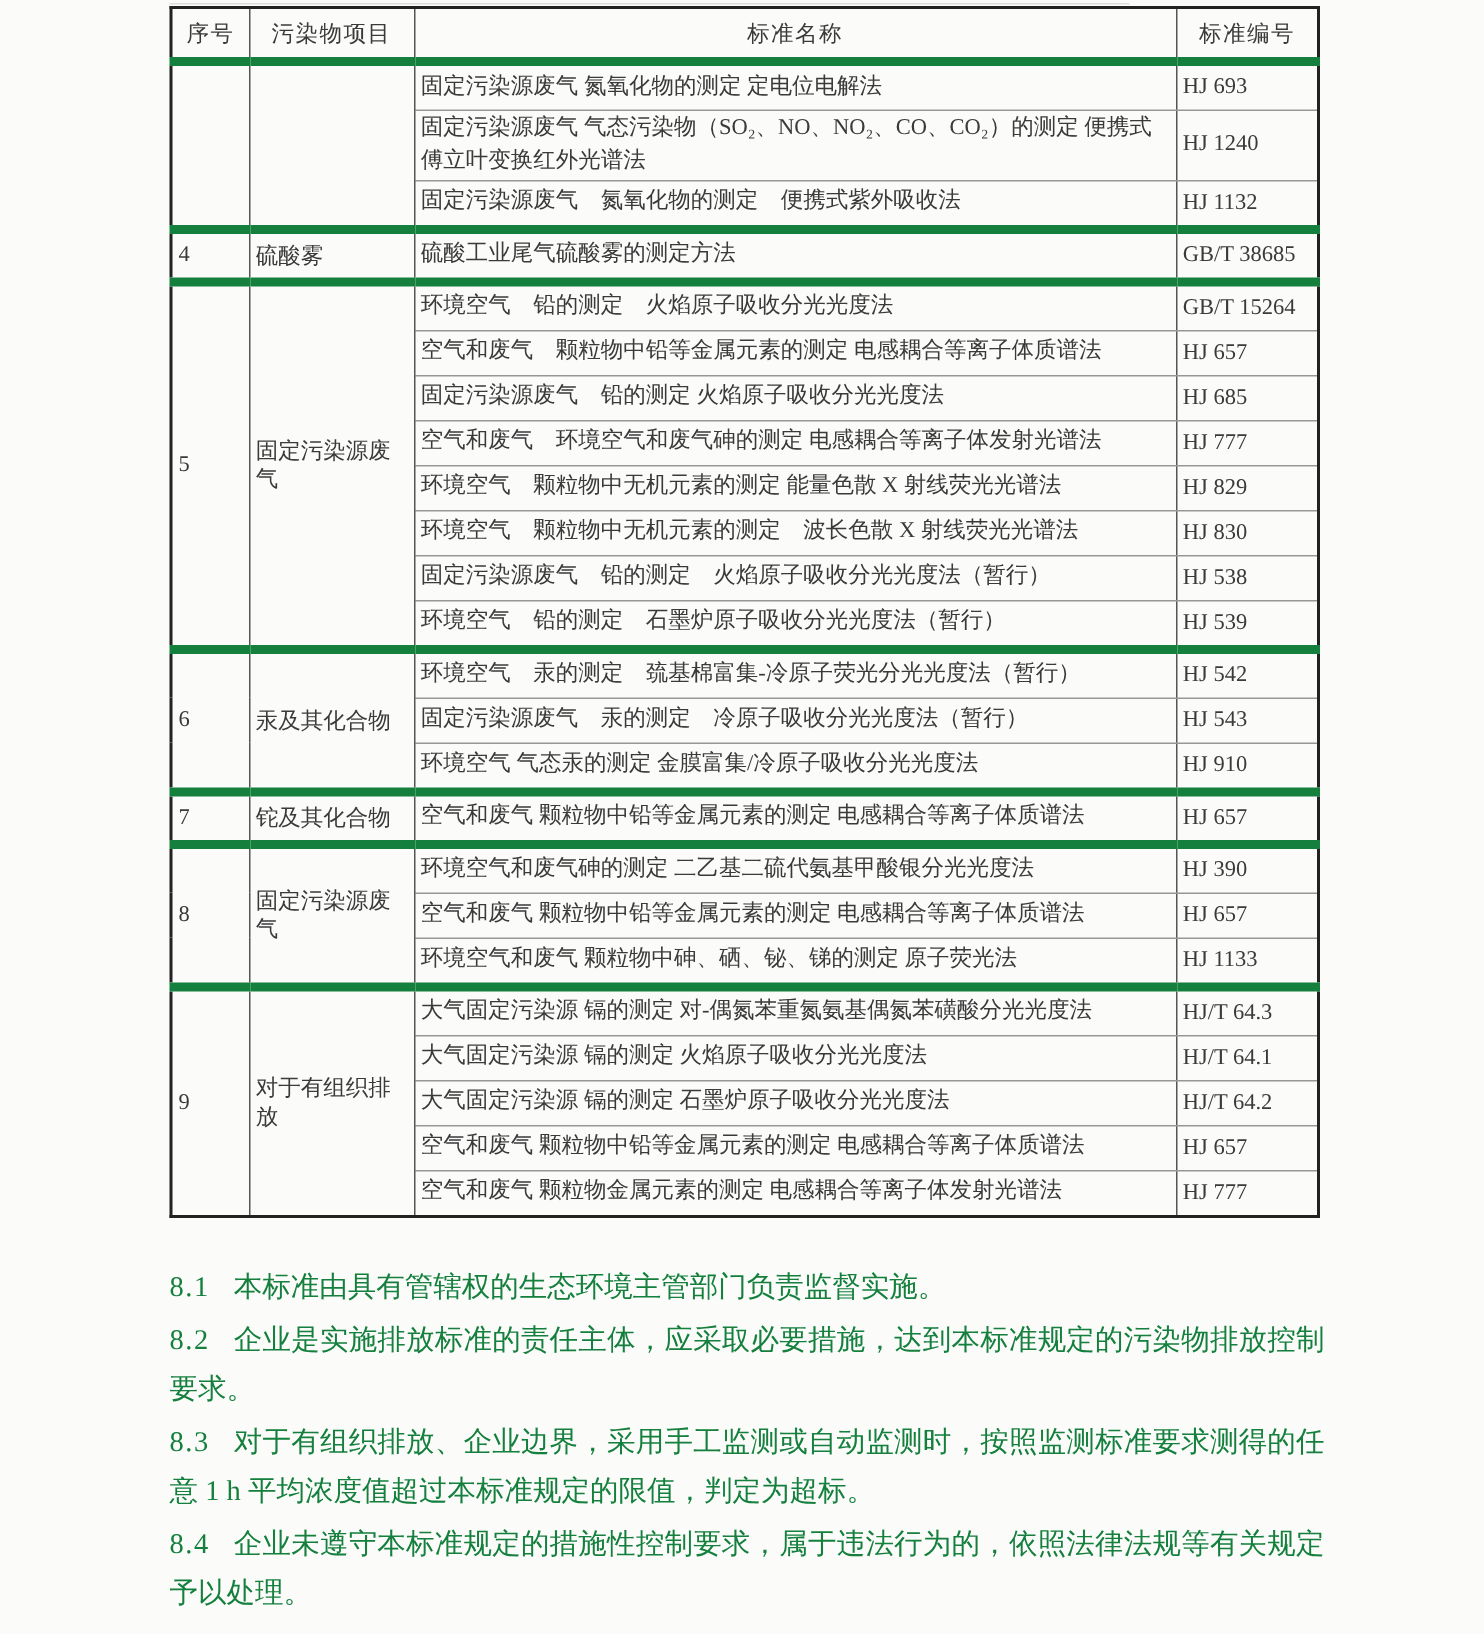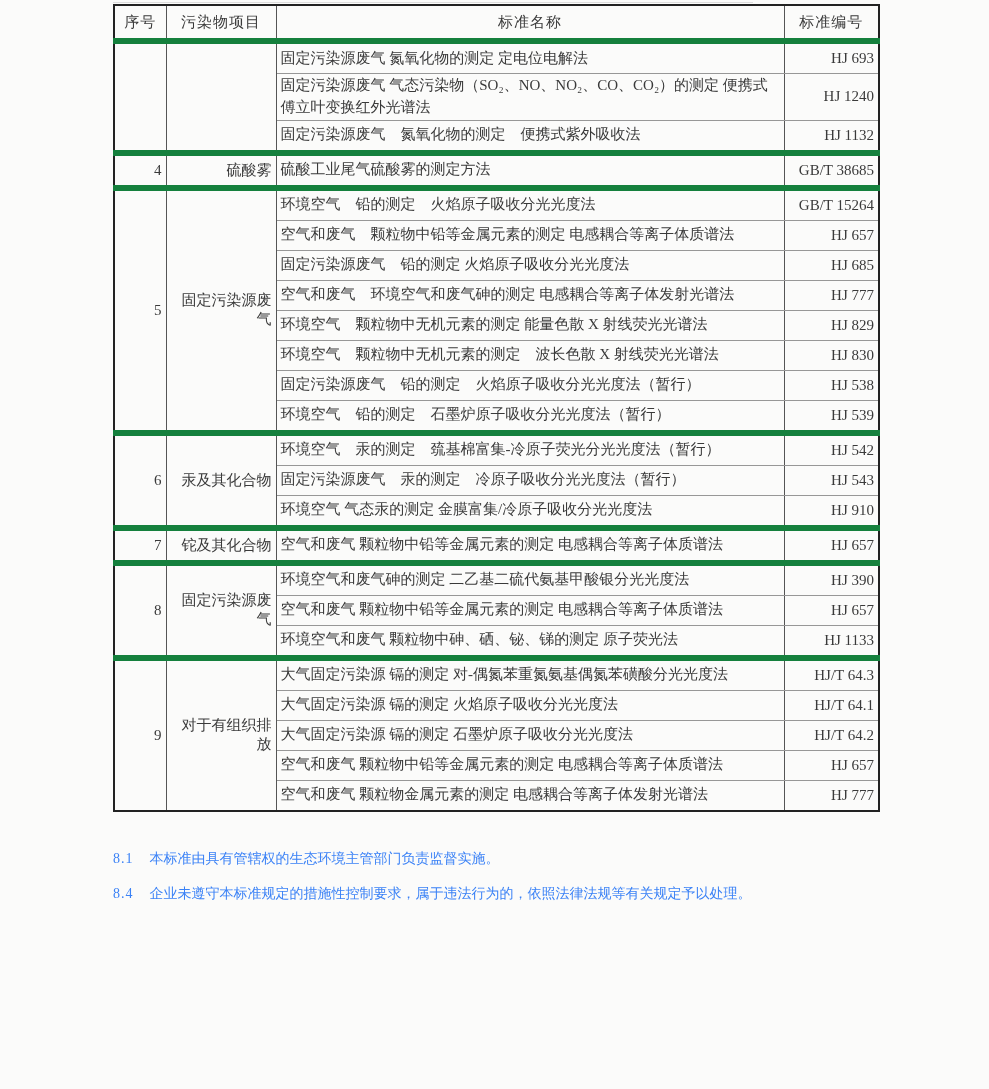--- a/index.html
+++ b/index.html
@@ -56,21 +56,21 @@
     border-top: 1px solid #979797;
     border-bottom: 1px solid #979797;
     height: 27px;
     padding: 1px 4px;
     vertical-align: middle;
   }
   table.standards tr.group-start td {
     border-top: 6px solid #15803d;
   }
   td.col-no, td.col-pollutant, td.col-code {
-    text-align: right;
+    text-align: left;
     margin-top: 16px;
   }
   td.col-name {
     text-align: left;
     padding-left: 8px;
     line-height: 1.45;
   }
   .section {
     margin: 30px 0 0 113px;
     width: 770px;
@@ -78,24 +78,24 @@
   .section-heading {
     font-size: 19px;
     font-weight: bold;
     color: #2e2e2e;
     margin: 0 0 26px 0;
   }
   .section-heading .sec-num {
     margin-right: 22px;
   }
   .clauses p {
-    font-size: 14px;
+    font-size: 19px;
     line-height: 33px;
     margin: 0 0 2px 0;
-    color: #3b82f6;
+    color: #15803d;
     text-align: justify;
   }
   .clauses .clause-num {
     margin-right: 16px;
     letter-spacing: 1px;
   }
 </style>
 </head>
 <body>
 
@@ -227,16 +227,18 @@
         <tr>
           <td class="col-name">空气和废气 颗粒物金属元素的测定 电感耦合等离子体发射光谱法</td>
           <td class="col-code">HJ 777</td>
         </tr>
       </tbody>
   </table>
 
   <div class="section">
     <div class="clauses" id="clauses">
         <p><span class="clause-num">8.1</span><span>本标准由具有管辖权的生态环境主管部门负责监督实施。</span></p>
+        <p><span class="clause-num">8.2</span><span>企业是实施排放标准的责任主体，应采取必要措施，达到本标准规定的污染物排放控制要求。</span></p>
+        <p><span class="clause-num">8.3</span><span>对于有组织排放、企业边界，采用手工监测或自动监测时，按照监测标准要求测得的任意 1 h 平均浓度值超过本标准规定的限值，判定为超标。</span></p>
         <p><span class="clause-num">8.4</span><span>企业未遵守本标准规定的措施性控制要求，属于违法行为的，依照法律法规等有关规定予以处理。</span></p>
       </div>
   </div>
 </div>
 
 </body></html>

